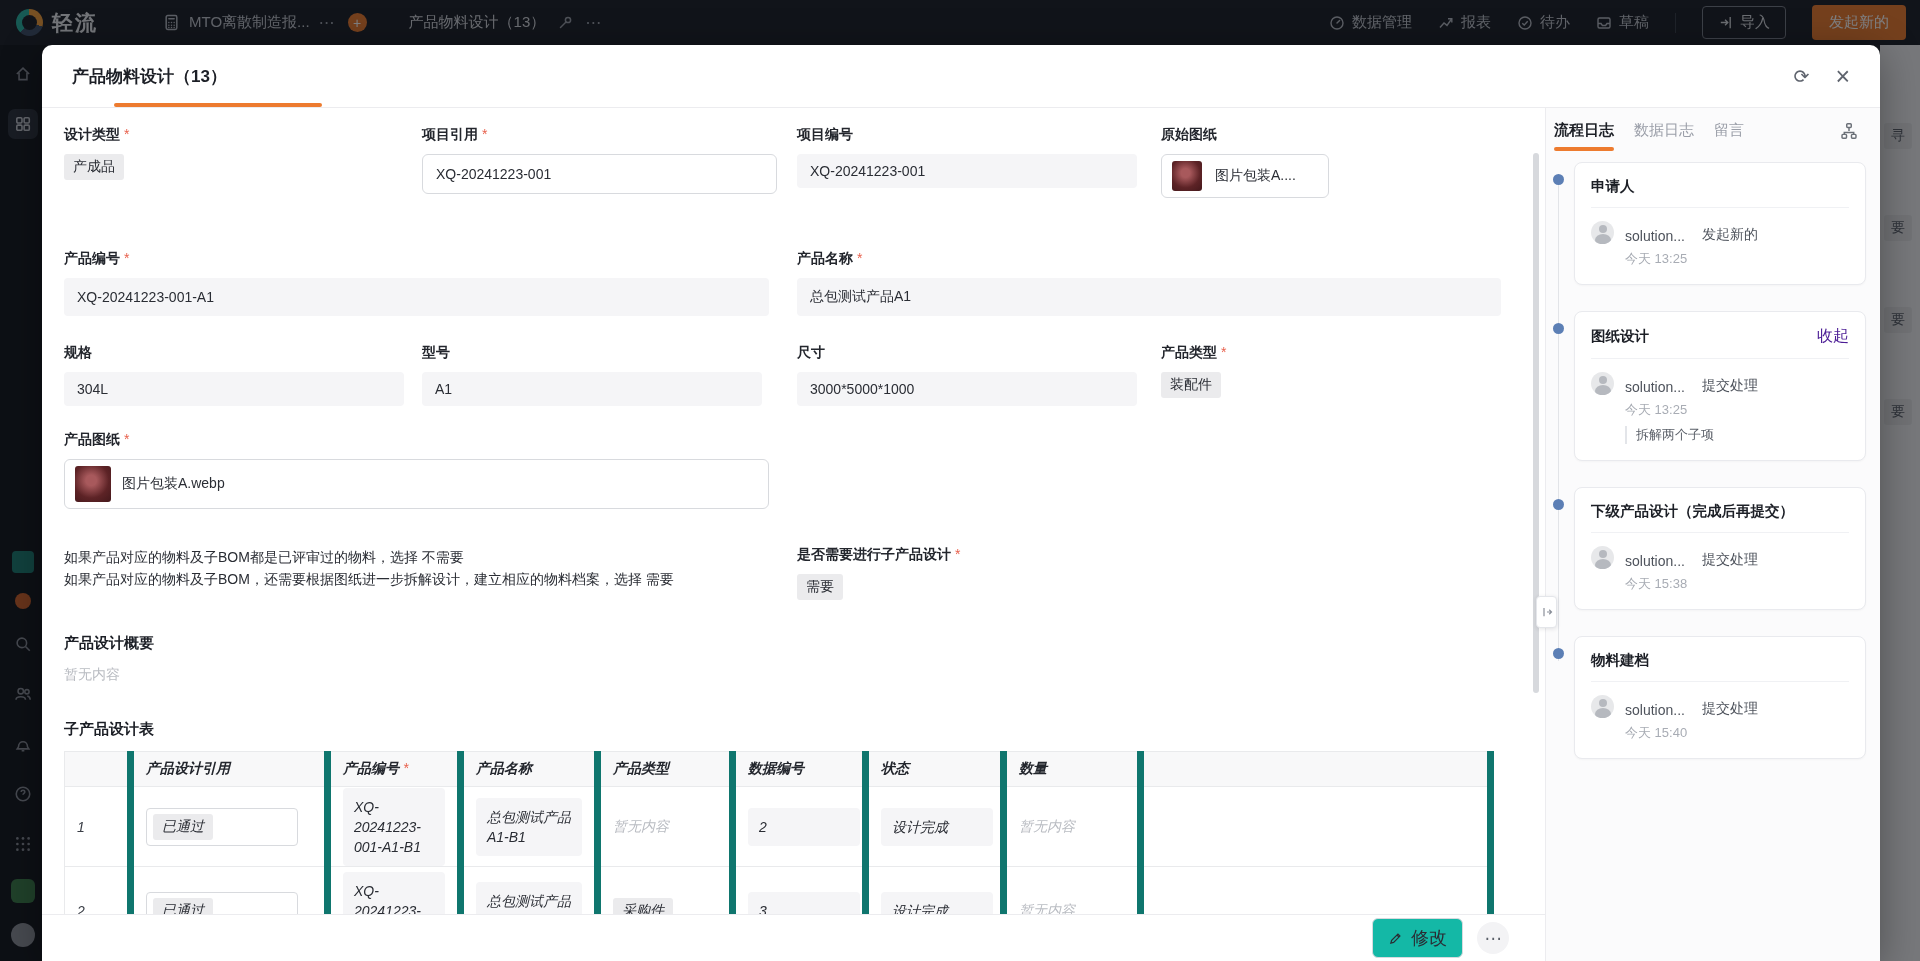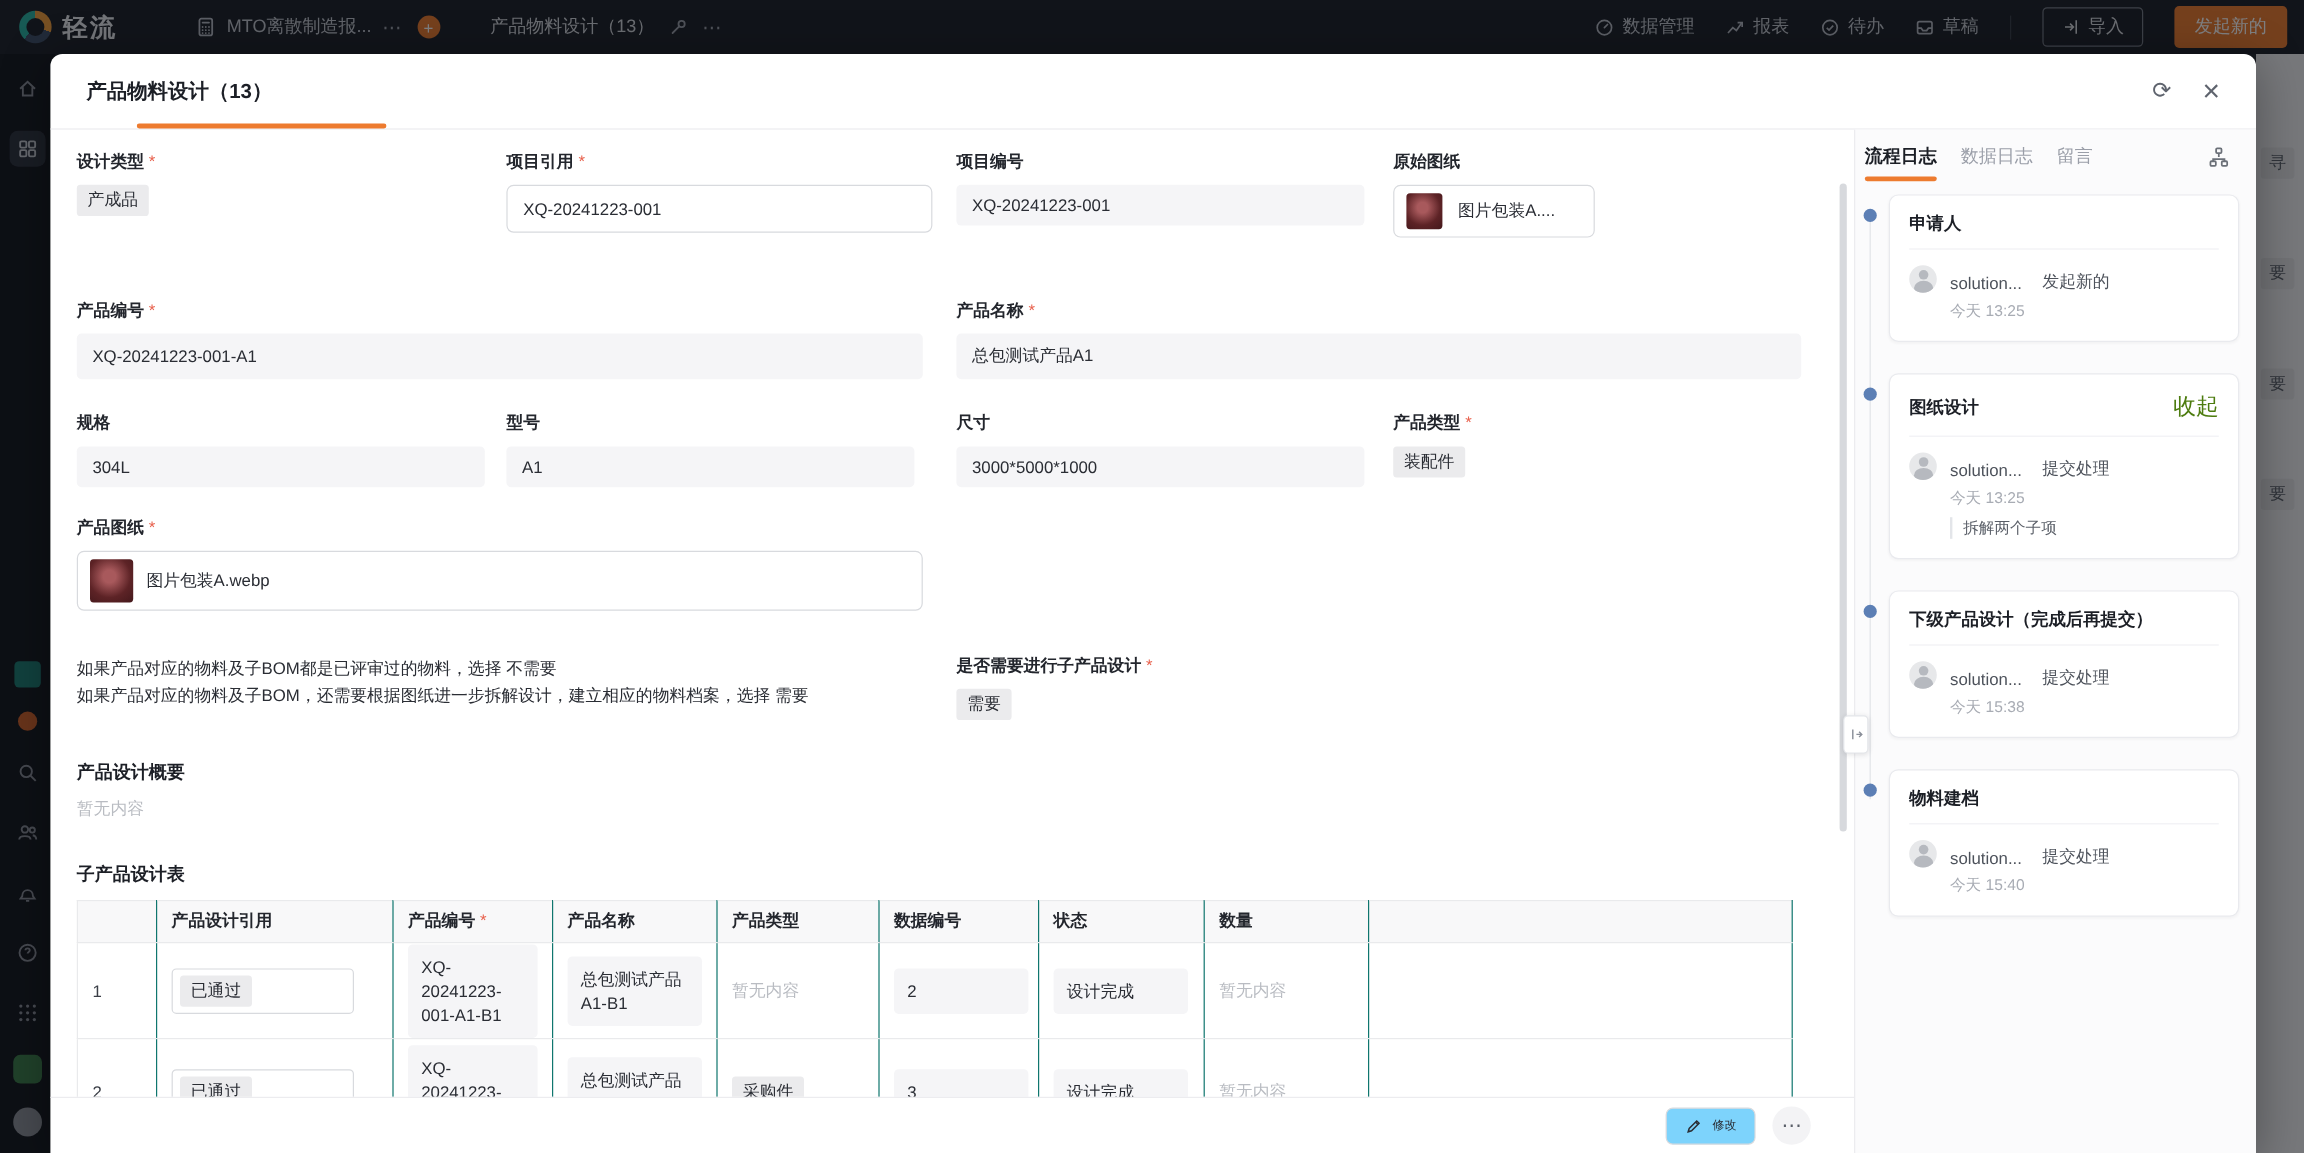--- a/index.html
+++ b/index.html
@@ -78,35 +78,35 @@
   .thumb{border-radius:3px;background:radial-gradient(circle at 45% 40%,#a8595c 0 18%,#5d2326 60%,#43181b 100%);}
   .thumb.sm{width:30px;height:30px;} .thumb.lg{width:36px;height:36px;}
   .file-name{font-size:14px;color:#2a2d34;}
   .row-mb1{margin-bottom:52px;} .row-mb2{margin-bottom:28px;} .row-mb3{margin-bottom:25px;}
   .row-mb4{margin-bottom:37px;} .row-mb5{margin-bottom:34px;}
   .note{font-size:14px;color:#2a2d34;line-height:22px;}
   .sec-title{font-size:15px;font-weight:bold;color:#1c1f26;margin-bottom:12px;}
   .empty-txt{font-size:14px;color:#b9bcc2;} .mb36{margin-bottom:36px;}
   
   table.sub{border-collapse:collapse;table-layout:fixed;width:1430px;}
-  table.sub th,table.sub td{border-right:1px solid #0f766e;padding:0 12px;box-sizing:border-box;}
+  table.sub th,table.sub td{border-right:7px solid #0f766e;padding:0 12px;box-sizing:border-box;font-style:italic;}
   table.sub th{background:#f8f8f9;height:35px;font-size:14px;font-weight:bold;color:#23262d;text-align:left;
     border-top:1px solid #e9eaec;border-bottom:1px solid #e9eaec;}
   table.sub th:first-child,table.sub td:first-child{border-left:1px solid #e9eaec;}
   table.sub td{border-bottom:1px solid #e9eaec;vertical-align:middle;font-size:14px;color:#3a3e46;}
   tr.r1 td{height:80px;} tr.r2 td{height:88px;}
   .ref-box{width:152px;height:38px;border:1px solid #d8dade;border-radius:4px;background:#fff;
     display:flex;align-items:center;padding:0 6px;box-sizing:border-box;}
   .gbox{background:#f5f5f7;border-radius:4px;padding:9px 11px;font-size:14px;color:#2a2d34;line-height:20px;}
   .gbox-sm{height:38px;display:flex;align-items:center;padding:0 11px;width:112px;box-sizing:border-box;}
   
   .modal-footer{flex:0 0 46px;border-top:1px solid #ececef;display:flex;align-items:center;
     justify-content:flex-end;gap:14px;padding-right:36px;}
   .btn-edit{display:flex;align-items:center;gap:8px;border:1px solid #d8dade;border-radius:6px;
-    padding:7px 15px;font-size:10px;color:#2a2d34;background:#7dd3fc;}
+    padding:7px 15px;font-size:18px;color:#2a2d34;background:#14b8a6;}
   .btn-more{width:32px;height:32px;border-radius:50%;background:#f3f3f5;display:flex;align-items:center;
     justify-content:center;color:#5a5f68;}
   .btn-more::after{content:"⋯";font-size:17px;}
   
   .log-panel{flex:1;border-left:1px solid #ececef;background:#fbfbfc;position:relative;
     padding:10px 0 0 0;min-height:0;}
   .lp-tabs{display:flex;align-items:flex-start;gap:20px;margin-left:8px;height:34px;position:relative;}
   .lp-tab{font-size:15px;color:#9a9ea8;padding-top:3px;}
   .lp-tab.active{color:#1c1f26;font-weight:bold;}
   .lp-tab.active::after{content:"";display:block;height:4px;border-radius:2px;background:#ed7b2f;margin-top:7px;}
@@ -114,21 +114,21 @@
   .timeline{position:relative;margin:10px 14px 0 28px;border-radius:24px;}
   .timeline::before{content:"";position:absolute;left:-16px;top:18px;height:calc(100% - 116px);
     width:1px;background:#e2e4e8;}
   .tl-item{position:relative;margin-bottom:26px;}
   .tl-item::before{content:"";position:absolute;left:-21px;top:12px;width:11px;height:11px;border-radius:50%;
     background:#5c7fb5;}
   .card{background:#fff;border:1px solid #e9eaee;border-radius:8px;padding:14px 16px 16px;
     box-shadow:0 1px 2px rgba(30,34,42,.03);}
   .card-head{display:flex;align-items:center;border-bottom:1px solid #f0f1f4;padding-bottom:11px;}
   .card-title{font-size:14.5px;font-weight:bold;color:#1c1f26;}
-  .collapse-link{margin-left:auto;font-size:19px;color:#4d7c0f;}
+  .collapse-link{margin-left:auto;font-size:16px;color:#4c1d95;}
   .user-row{display:flex;align-items:flex-end;gap:11px;margin-top:13px;}
   .avatar{width:23px;height:23px;border-radius:50%;background:#e7e8ea;position:relative;overflow:hidden;flex:0 0 auto;}
   .avatar::before{content:"";position:absolute;left:7.5px;top:4px;width:8px;height:8px;border-radius:50%;background:#b6b9bf;}
   .avatar::after{content:"";position:absolute;left:3.5px;top:13px;width:16px;height:12px;border-radius:50%;background:#b6b9bf;}
   .user-name{font-size:14px;color:#4d525b;}
   .user-action{font-size:14px;color:#4d525b;margin-left:6px;}
   .card-time{font-size:13px;color:#a8acb4;margin:6px 0 0 34px;}
   .card-comment{margin:7px 0 0 34px;padding-left:9px;border-left:2px solid #e3e5e9;
     font-size:13px;color:#5a5f68;}
   .panel-handle{position:absolute;left:1494px;top:488px;width:19px;height:30px;background:#fff;

